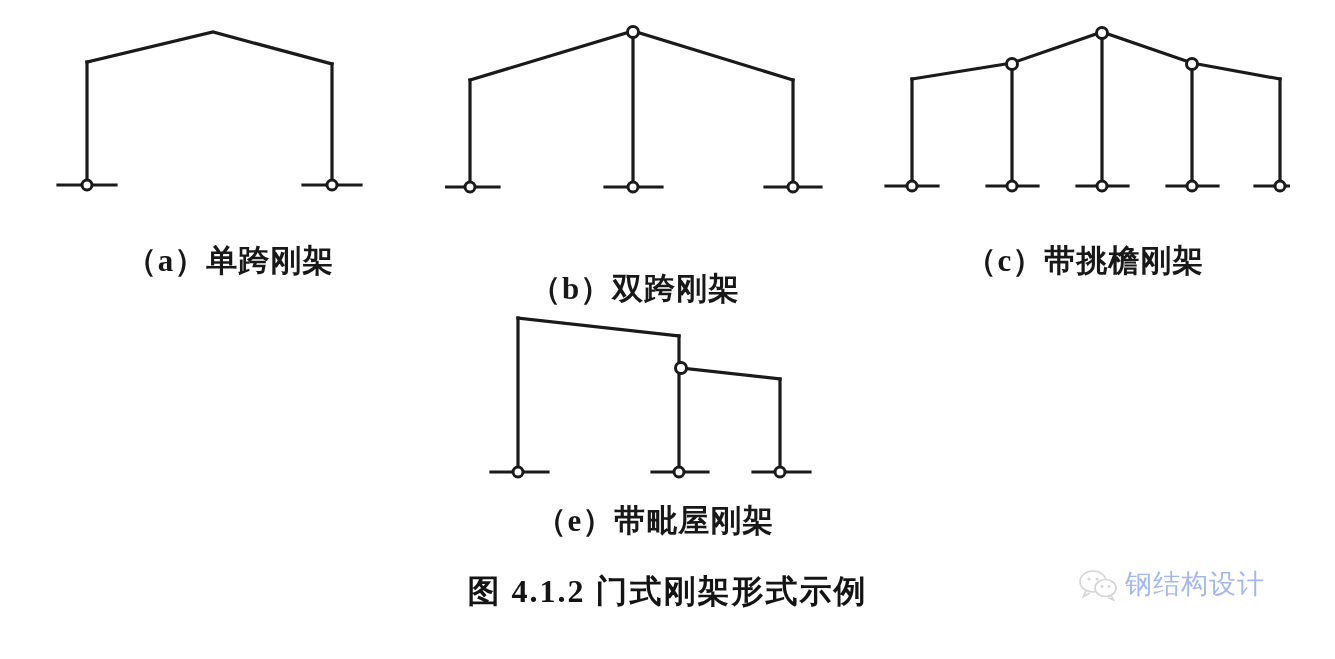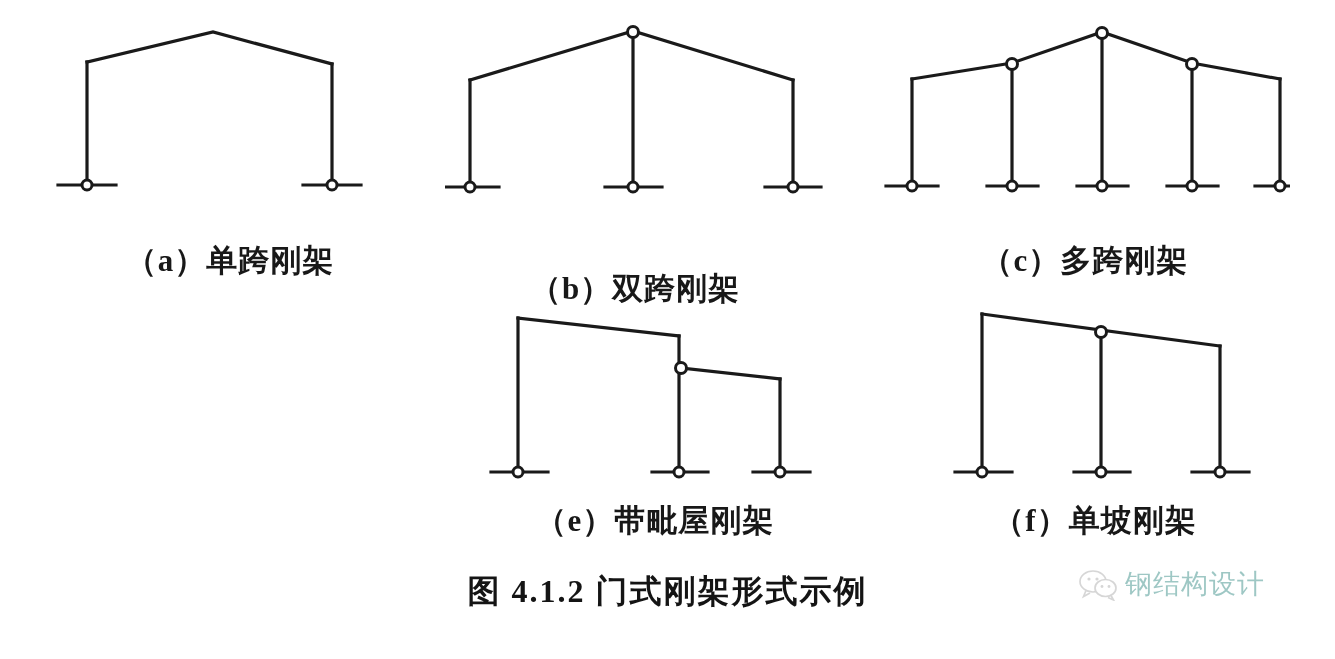--- a/index.html
+++ b/index.html
@@ -58,21 +58,21 @@
     top: 566px;
     display: flex;
     align-items: center;
     gap: 7px;
     opacity: 0.40;
   }
   #watermark .wm-text {
     font-family: "Liberation Sans", "DejaVu Sans", sans-serif;
     font-size: 27px;
     font-weight: 400;
-    color: #0f766e;
+    color: #1d4ed8;
     white-space: nowrap;
     letter-spacing: 1px;
   }
   .wm-icon { display: block; }
 </style>
 </head>
 <body>
 
 <div id="figure-root">
 
@@ -136,21 +136,21 @@
         <circle cx="132" cy="46" r="5.5"></circle>
         <circle cx="222" cy="15" r="5.5"></circle>
         <circle cx="312" cy="46" r="5.5"></circle>
         <circle cx="32" cy="168" r="5"></circle>
         <circle cx="132" cy="168" r="5"></circle>
         <circle cx="222" cy="168" r="5"></circle>
         <circle cx="312" cy="168" r="5"></circle>
         <circle cx="400" cy="168" r="5"></circle>
       </g>
     </svg>
-    <div class="frame-caption" style="top:222px;">（c）多跨刚架</div>
+    <div class="frame-caption" style="top:222px;">（c）带挑檐刚架</div>
   </div>
 
 
   <div class="frame-cell" style="left:460px; top:300px; width:390px; height:250px;">
     <svg class="frame-svg" width="390" height="195" viewBox="0 0 390 195">
       <g fill="none" stroke="#1a1a1a" stroke-width="3.2" stroke-linecap="square">
 
         <path d="M 58 18 L 219 36"></path>
         <path d="M 58 18 L 58 172"></path>
         <path d="M 219 36 L 219 172"></path>
@@ -164,40 +164,20 @@
       <g fill="#ffffff" stroke="#1a1a1a" stroke-width="3">
         <circle cx="221" cy="68" r="5.5"></circle>
         <circle cx="58" cy="172" r="5"></circle>
         <circle cx="219" cy="172" r="5"></circle>
         <circle cx="320" cy="172" r="5"></circle>
       </g>
     </svg>
     <div class="frame-caption" style="top:200px;">（e）带毗屋刚架</div>
   </div>
 
-  <div class="frame-cell" style="left:900px; top:300px; width:390px; height:250px;">
-    <svg class="frame-svg" width="390" height="195" viewBox="0 0 390 195">
-      <g fill="none" stroke="#1a1a1a" stroke-width="3.2" stroke-linecap="square">
-        <path d="M 82 14 L 320 46"></path>
-        <path d="M 82 14 L 82 172"></path>
-        <path d="M 201 33 L 201 172"></path>
-        <path d="M 320 46 L 320 172"></path>
-        <path d="M 55 172 L 112 172"></path>
-        <path d="M 174 172 L 230 172"></path>
-        <path d="M 292 172 L 349 172"></path>
-      </g>
-      <g fill="#ffffff" stroke="#1a1a1a" stroke-width="3">
-        <circle cx="201" cy="32" r="5.5"></circle>
-        <circle cx="82" cy="172" r="5"></circle>
-        <circle cx="201" cy="172" r="5"></circle>
-        <circle cx="320" cy="172" r="5"></circle>
-      </g>
-    </svg>
-    <div class="frame-caption" style="top:200px;">（f）单坡刚架</div>
-  </div>
 
   <div id="figure-title">图 4.1.2   门式刚架形式示例</div>
 
   <div id="watermark">
     <svg class="wm-icon" width="40" height="34" viewBox="0 0 40 34">
       <g fill="none" stroke="#9a9a9a" stroke-width="1.7">
         <ellipse cx="15" cy="14.5" rx="13" ry="10.5"></ellipse>
         <path d="M 8 23.5 L 5.5 29.5 L 12 26"></path>
         <ellipse cx="27.5" cy="21" rx="10.5" ry="8.5" fill="#ffffff"></ellipse>
         <path d="M 33 28.5 L 35.5 33 L 30 30.5"></path>

